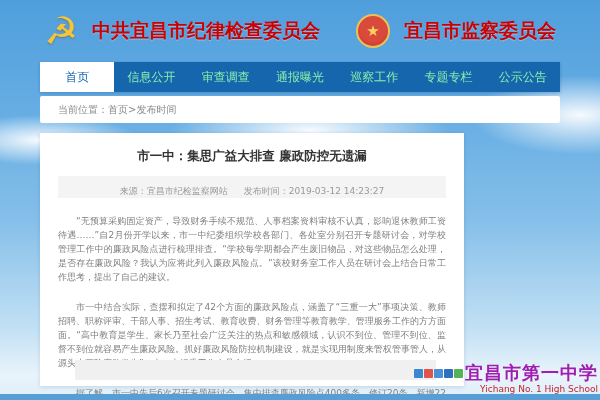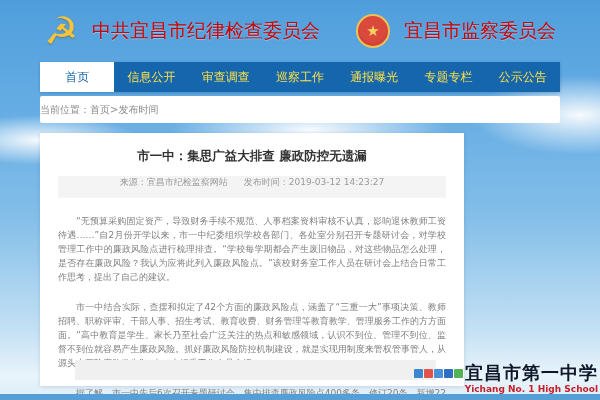--- a/index.html
+++ b/index.html
@@ -18,60 +18,60 @@
 
   
   .site-header { position: absolute; top: 0; left: 0; right: 0; height: 62px;
     display: flex; align-items: center; justify-content: center; gap: 14px; }
   .emblem-party { font-size: 38px; line-height: 1; color: #f3c43c;
     text-shadow: 0 1px 2px rgba(120,70,0,.45); }
   .emblem-national { width: 34px; height: 34px; border-radius: 50%;
     background: radial-gradient(circle at 50% 42%, #da4a3c 55%, #b53124 100%);
     border: 2px solid #eec155; display: flex; align-items: center; justify-content: center;
     color: #f6d35e; font-size: 15px; line-height: 1; flex: 0 0 auto; }
-  .org-title { color: #cc0000; font-weight: normal; font-size: 19px; white-space: nowrap;
+  .org-title { color: #cc0000; font-weight: bold; font-size: 19px; white-space: nowrap;
     text-shadow: 0 1px 1px rgba(255,255,255,.35); }
   .header-gap { width: 8px; }
 
   
   .nav-bar { position: absolute; left: 40px; top: 62px; width: 520px; height: 30px;
     background: #1566ad; display: flex; box-shadow: 0 1px 3px rgba(0,40,90,.25); }
   .nav-item { flex: 1; display: flex; align-items: center; justify-content: center;
-    color: #fde047; font-size: 12px; cursor: pointer; white-space: nowrap; }
+    color: #86efac; font-size: 12px; cursor: pointer; white-space: nowrap; }
   .nav-item.active { background: #ffffff; color: #1566ad; }
 
   
   .breadcrumb-bar { position: absolute; left: 40px; top: 96px; width: 520px; height: 27px;
     background: #ffffff; border-radius: 2px; display: flex; align-items: center;
-    color: #8a8a8a; font-size: 10px; }
+    padding-left: 18px; color: #8a8a8a; font-size: 10px; }
   .breadcrumb-bar a { color: #8a8a8a; text-decoration: none; }
 
   
   .panel { position: absolute; left: 40px; top: 133px; width: 424px; height: 253px;
     background: #ffffff; box-shadow: 0 1px 4px rgba(0,40,90,.15); }
   .article-title { text-align: center; font-size: 12.5px; font-weight: bold;
     color: #333333; margin: 15px 18px 11px; }
   .meta-bar { margin: 0 18px; background: #f4f4f4; height: 22px;
-    display: flex; align-items: flex-start; justify-content: center; gap: 16px;
+    display: flex; align-items: flex-end; justify-content: center; gap: 16px;
     color: #9a9a9a; font-size: 9px; }
   .article-body { margin: 10px 18px 0; }
   .article-body p { font-size: 9px; color: #7f7f7f; line-height: 14px;
     text-align: justify; text-indent: 2em; margin: 16px 0 8px; }
   .panel-footer-bar { position: absolute; left: 35px; right: 28px; bottom: 6px;
     height: 20px; background: #f0f0f0; }
 
   
   .watermark { position: absolute; right: 2px; bottom: 6px; text-align: right; z-index: 5; }
   .wm-row { display: flex; align-items: center; justify-content: flex-end; gap: 0; }
   .share-icons { display: flex; gap: 1px; margin-right: 2px; }
   .share-icon { width: 9px; height: 9px; border-radius: 1px; display: inline-block;
     color: #fff; font-size: 6px; line-height: 9px; text-align: center; cursor: pointer; }
-  .school-cn { font-size: 18px; font-weight: bold; color: #0f172a; letter-spacing: 1px;
+  .school-cn { font-size: 18px; font-weight: bold; color: #a21caf; letter-spacing: 1px;
     line-height: 1; white-space: nowrap; }
-  .school-en { font-size: 9px; font-weight: bold; color: #c7202c; margin-top: 2px;
+  .school-en { font-size: 9px; font-weight: normal; color: #c7202c; margin-top: 2px;
     white-space: nowrap; }
 
   .bottom-strip { position: absolute; left: 0; right: 0; bottom: 0; height: 6px;
     background: #569fd6; }
 </style>
 </head>
 <body>
 
 <div class="cloud c1"></div>
 <div class="cloud c2"></div>
@@ -82,22 +82,22 @@
   <span class="org-title">中共宜昌市纪律检查委员会</span>
   <span class="header-gap"></span>
   <span class="emblem-national">★</span>
   <span class="org-title">宜昌市监察委员会</span>
 </div>
 
 <div class="nav-bar">
   <div class="nav-item active">首页</div>
   <div class="nav-item">信息公开</div>
   <div class="nav-item">审查调查</div>
+  <div class="nav-item">通报曝光</div>
   <div class="nav-item">巡察工作</div>
-  <div class="nav-item">通报曝光</div>
   <div class="nav-item">专题专栏</div>
   <div class="nav-item">公示公告</div>
 </div>
 
 <div class="breadcrumb-bar">
   <span>当前位置：</span>
   <a href="#">首页</a>
   <span>&gt;</span>
   <a href="#">发布时间</a>
 </div>

